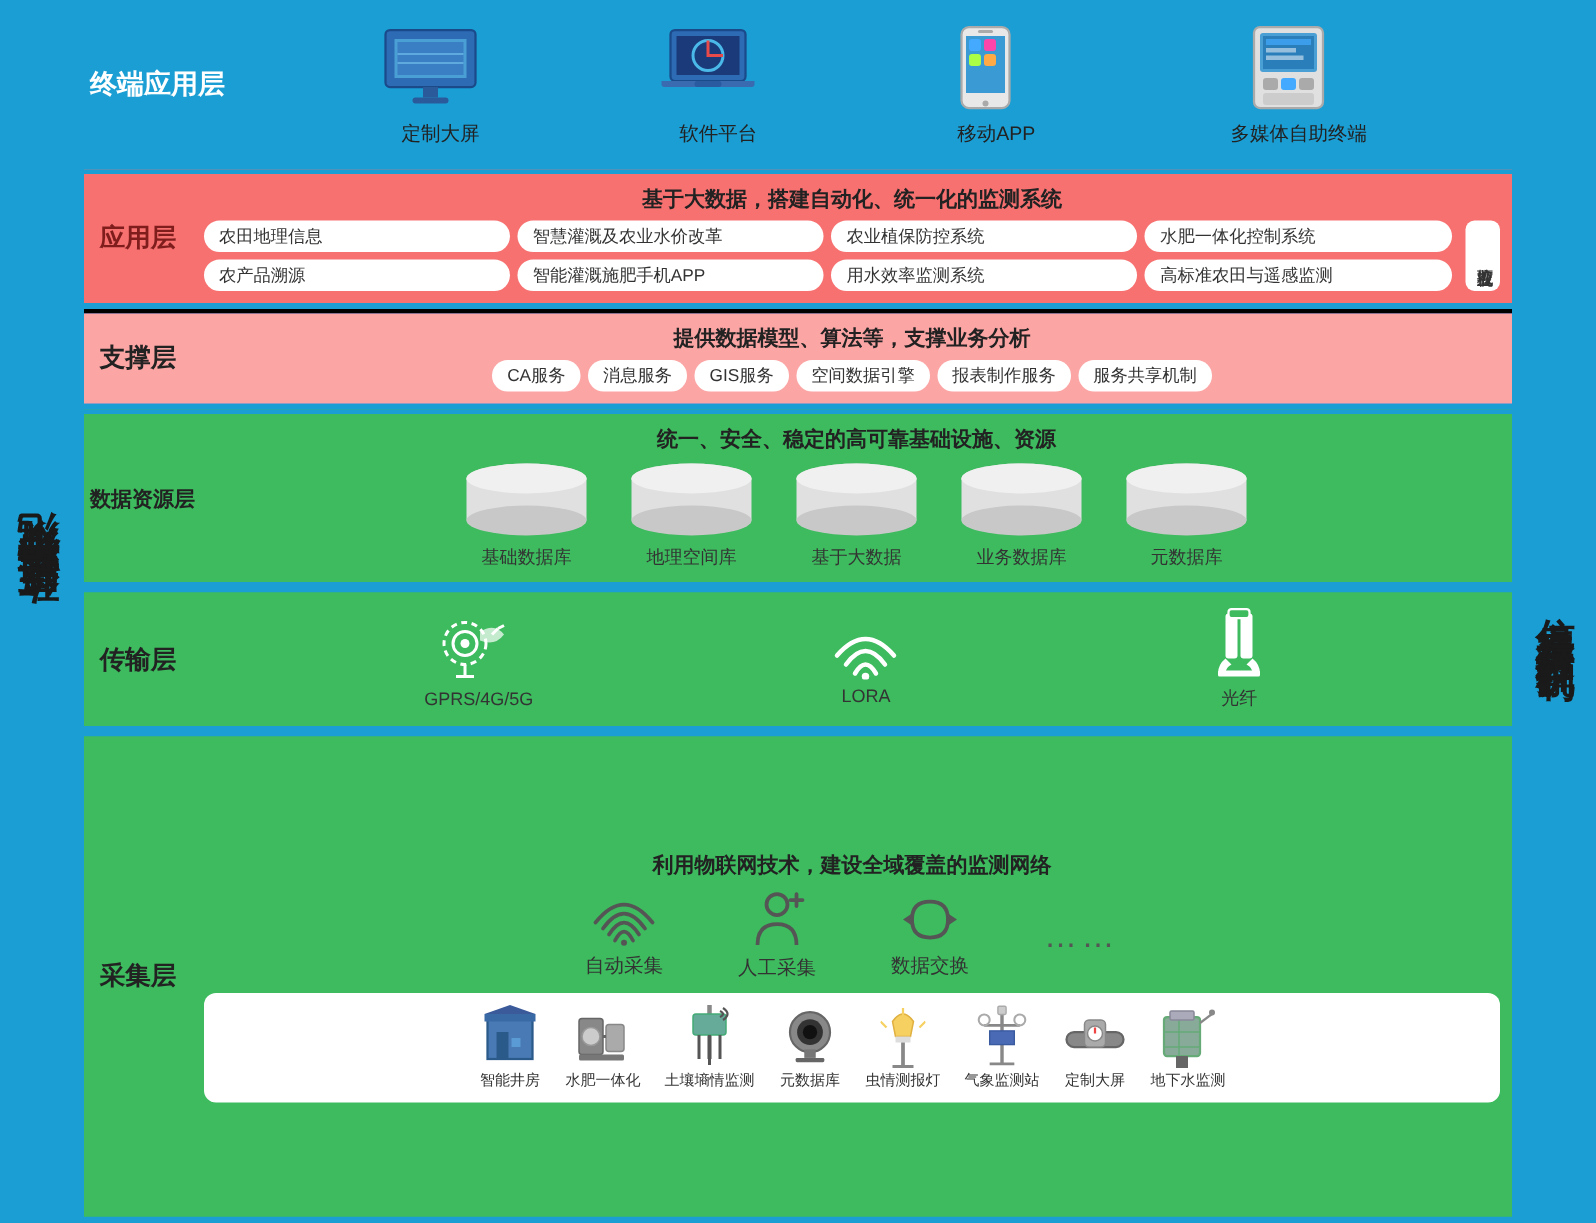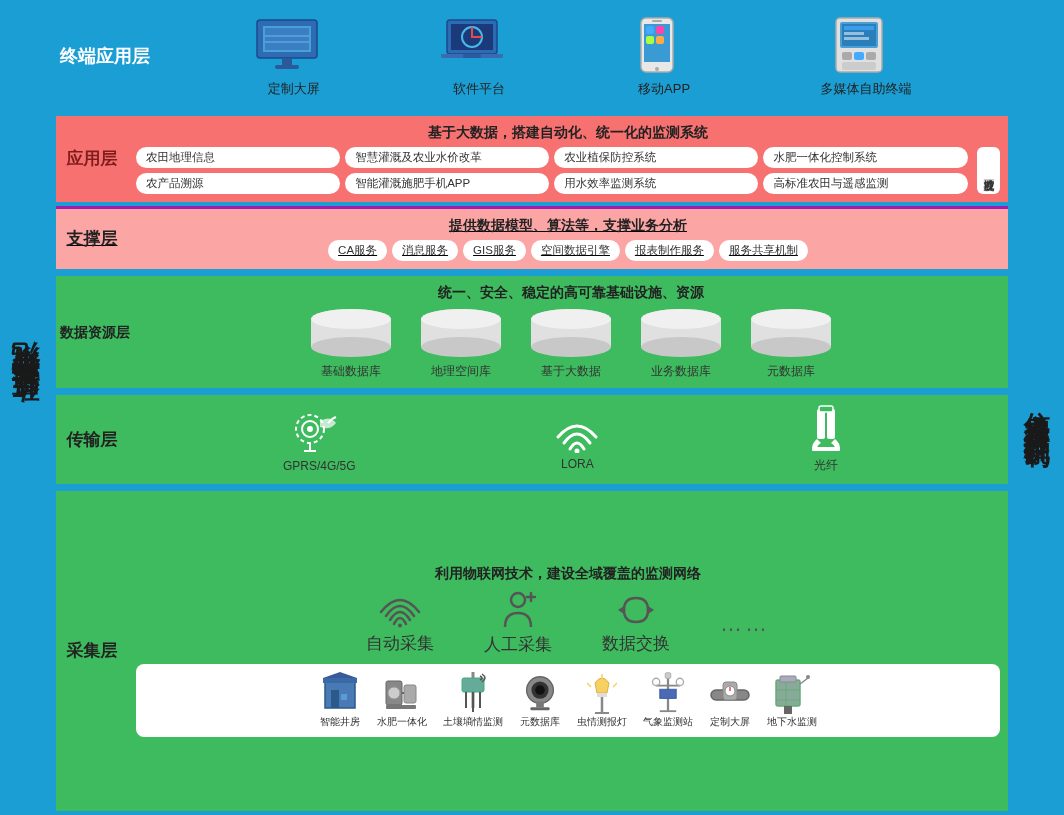--- a/index.html
+++ b/index.html
@@ -93,21 +93,21 @@
     }
 
     .collect-method {
       display: flex;
       flex-direction: column;
       align-items: center;
       gap: 4px;
     }
 
     .collect-label {
-      font-size: 17px;
+      font-size: 13px;
       color: #333;
     }
 
     .devices-box {
       background: white;
       border-radius: 8px;
       padding: 8px 12px;
       display: flex;
       gap: 16px;
       justify-content: center;
@@ -326,21 +326,21 @@
           <div class="tag-pill">农产品溯源</div>
           <div class="tag-pill">智能灌溉施肥手机APP</div>
           <div class="tag-pill">用水效率监测系统</div>
           <div class="tag-pill">高标准农田与遥感监测</div>
         </div>
         <div class="visible-agriculture">可视农业监控</div>
       </div>
     </div>
   </div>
 
-  <div class="section-row" style="flex-shrink:0; background:#3b82f6; border-top:3px solid #a21caf;text-decoration:underline;">
+  <div class="section-row" style="flex-shrink:0; background:#3b82f6; border-top:3px solid #000000;">
     <div class="section-label-cell" style="background:#fca5a5; color:#222;">
       <span>支撑层</span>
     </div>
     <div class="section-content-cell" style="background:#fca5a5; padding:8px;">
       <div class="section-header-text">提供数据模型、算法等，支撑业务分析</div>
       <div class="tags-row">
         <div class="tag-pill">CA服务</div>
         <div class="tag-pill">消息服务</div>
         <div class="tag-pill">GIS服务</div>
         <div class="tag-pill">空间数据引擎</div>

